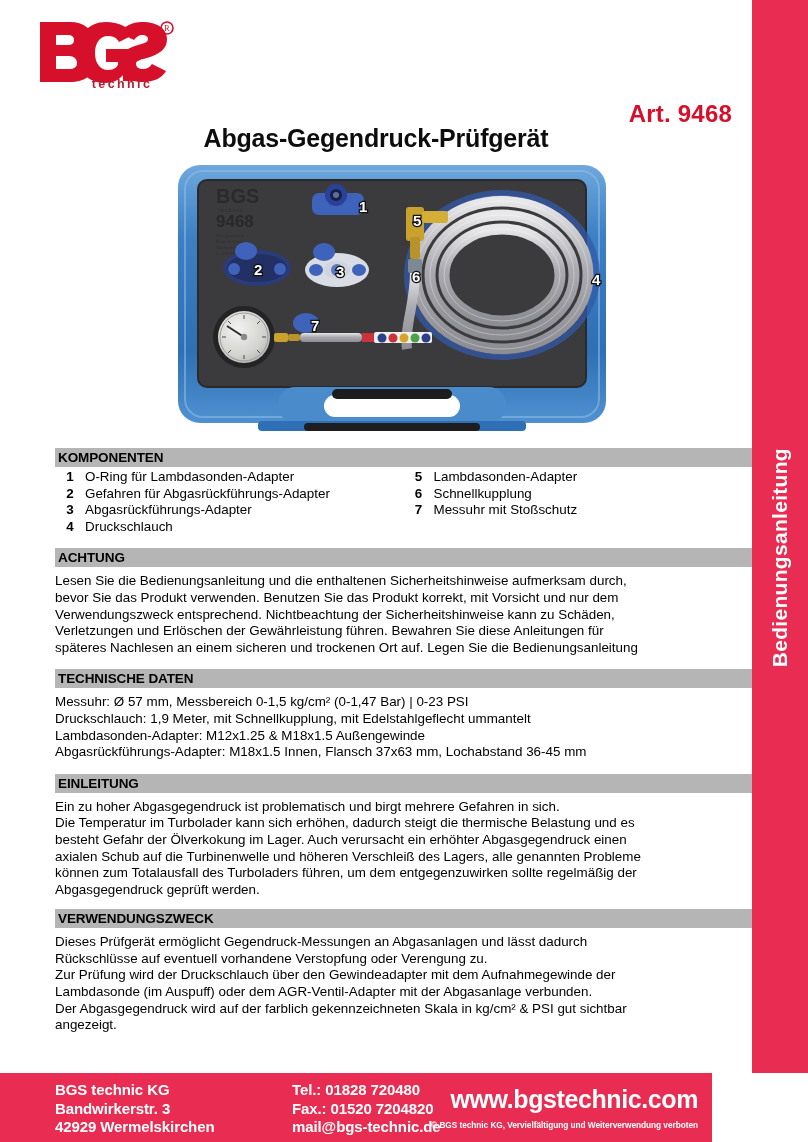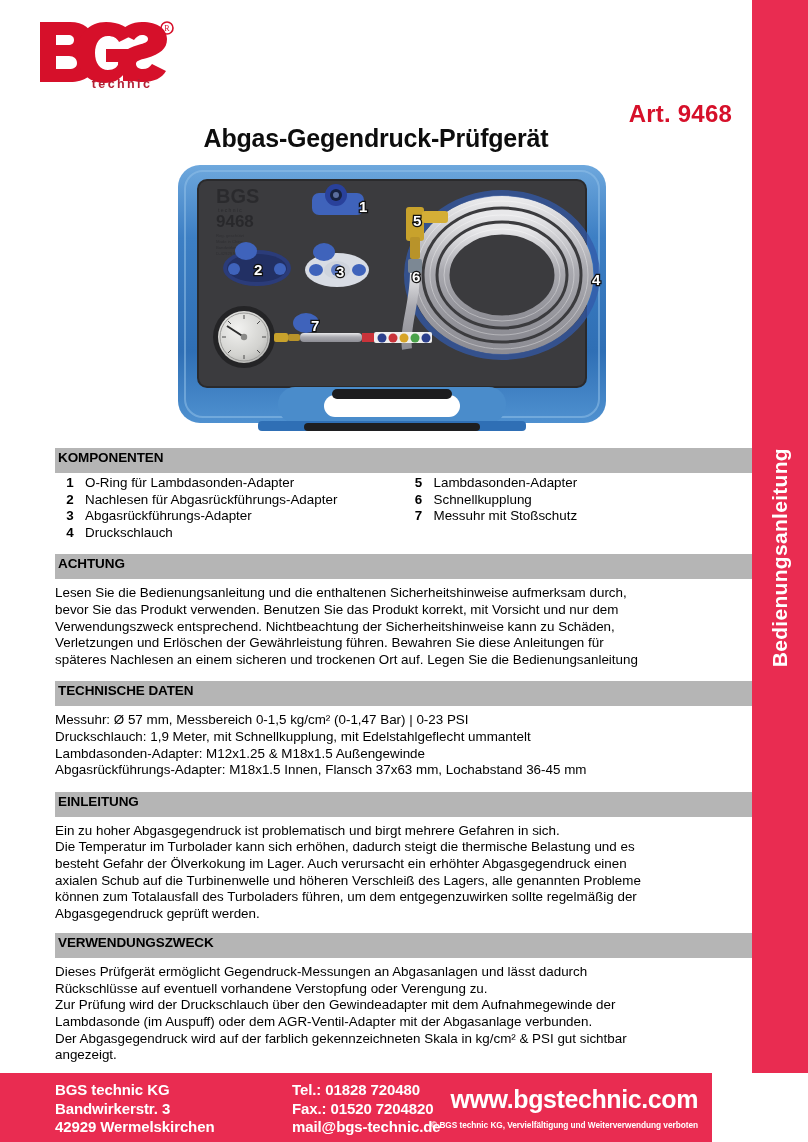--- a/index.html
+++ b/index.html
@@ -76,21 +76,21 @@
     position: absolute;
     left: 55px; top: 448px;
     width: 697px;
   }
   .sec-head {
     background: #b5b5b5;
     color: #000000;
     font-size: 13.5px;
     font-weight: bold;
     letter-spacing: -0.1px;
-    padding: 2px 4px 8px 3px;
+    padding: 2px 4px 2px 3px;
     line-height: 15px;
   }
   .sec-body {
     font-size: 13.4px;
     line-height: 16.6px;
     color: #000000;
     padding-top: 6px;
   }
   .sec-body p { margin: 0; }
   .gap { height: 13px; }
@@ -317,21 +317,21 @@
 
     <div class="sec-head">KOMPONENTEN</div>
     <div class="comp-cols">
       <div class="comp-col">
         <div class="comp-row">
           <span class="comp-num">1</span>
           <span class="comp-lbl">O-Ring für Lambdasonden-Adapter</span>
         </div>
         <div class="comp-row">
           <span class="comp-num">2</span>
-          <span class="comp-lbl">Nachlesen für Abgasrückführungs-Adapter</span>
+          <span class="comp-lbl">Gefahren für Abgasrückführungs-Adapter</span>
         </div>
         <div class="comp-row">
           <span class="comp-num">3</span>
           <span class="comp-lbl">Abgasrückführungs-Adapter</span>
         </div>
         <div class="comp-row">
           <span class="comp-num">4</span>
           <span class="comp-lbl">Druckschlauch</span>
         </div>
       </div>

